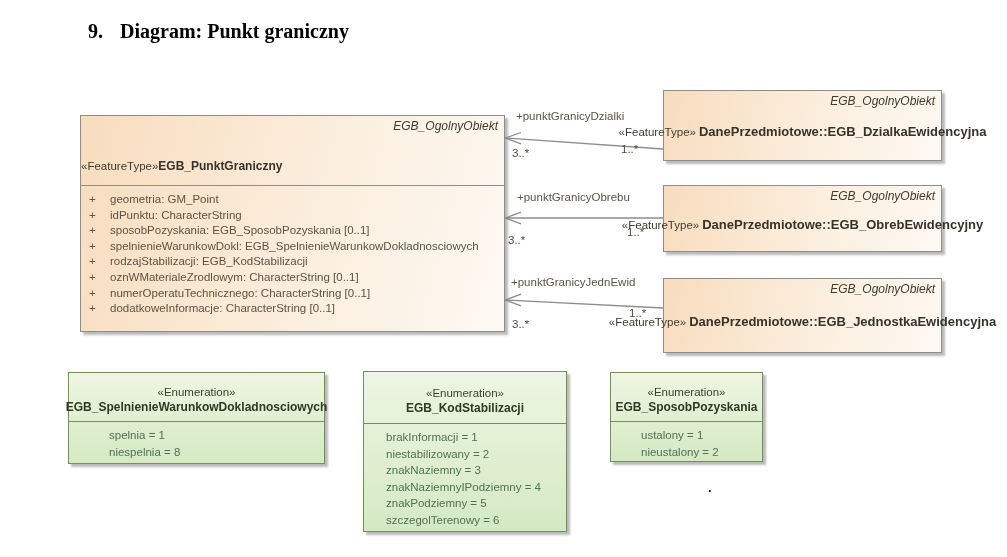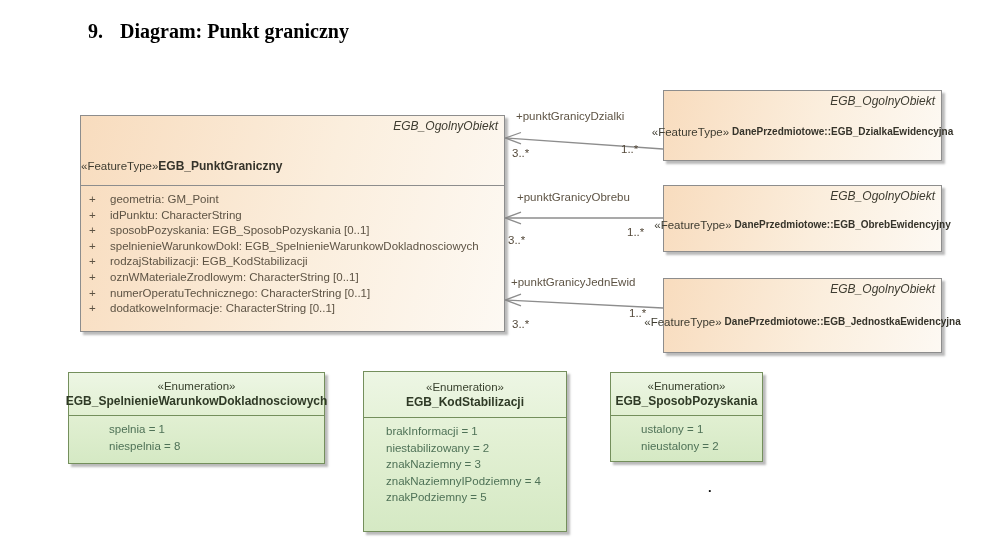--- a/index.html
+++ b/index.html
@@ -25,28 +25,28 @@
   #main-class .cls-head{padding-top:30px;height:39px;border-bottom:1px solid #8d8d8d;}
   #main-attrs{padding:6px 8px 0 8px;}
   .attr-row{display:flex;font-size:11.5px;line-height:15.6px;color:#5d5344;white-space:nowrap;}
   .attr-row .vis{width:21px;flex:none;}
 
   
   .rel-class .cls-head{justify-content:center;height:100%;padding-top:12px;box-sizing:border-box;gap:3px;}
   #rel-0{left:663px;top:90px;width:279px;height:71px;}
   #rel-1{left:663px;top:185px;width:279px;height:67px;}
   #rel-2{left:663px;top:278px;width:279px;height:75px;}
-  .rel-class .cls-name{font-size:10px;}
+  .rel-class .cls-name{font-size:13px;}
 
   
   .uml-enum{position:absolute;border:1px solid #748f5c;
             background:linear-gradient(180deg,#edf6e4 0%,#e2f0d3 45%,#d5e9c4 100%);
             box-shadow:3px 3px 2px rgba(130,130,130,.55);box-sizing:border-box;}
   .enum-head{display:flex;flex-direction:column;align-items:center;justify-content:center;
-             border-bottom:1px solid #748f5c;gap:2px;}
+             border-bottom:1px solid #748f5c;gap:2px;margin-top:6px;}
   .enum-stereo{font-size:11.5px;color:#38402d;}
   .enum-name{font-size:12px;font-weight:bold;color:#2f3a26;white-space:nowrap;}
   .enum-body{padding-top:5px;}
   .lit-row{font-size:11.5px;line-height:16.6px;color:#4f7257;white-space:nowrap;}
   #enum-0{left:68px;top:372px;width:257px;height:92px;}
   #enum-0 .enum-head{height:42px;}
   #enum-0 .enum-body{padding-left:40px;}
   #enum-1{left:363px;top:371px;width:204px;height:161px;}
   #enum-1 .enum-head{height:45px;}
   #enum-1 .enum-body{padding-left:22px;}
@@ -175,20 +175,21 @@
     <div class="enum-head">
       <div class="enum-stereo">«Enumeration»</div>
       <div class="enum-name">EGB_KodStabilizacji</div>
     </div>
     <div class="enum-body">
       <div class="lit-row">brakInformacji = 1</div>
       <div class="lit-row">niestabilizowany = 2</div>
       <div class="lit-row">znakNaziemny = 3</div>
       <div class="lit-row">znakNaziemnyIPodziemny = 4</div>
       <div class="lit-row">znakPodziemny = 5</div>
+      <div class="lit-row">szczegolTerenowy = 6</div>
     </div>
   </div>
 
   <div id="enum-2" class="uml-enum">
     <div class="enum-head">
       <div class="enum-stereo">«Enumeration»</div>
       <div class="enum-name">EGB_SposobPozyskania</div>
     </div>
     <div class="enum-body">
       <div class="lit-row">ustalony = 1</div>

